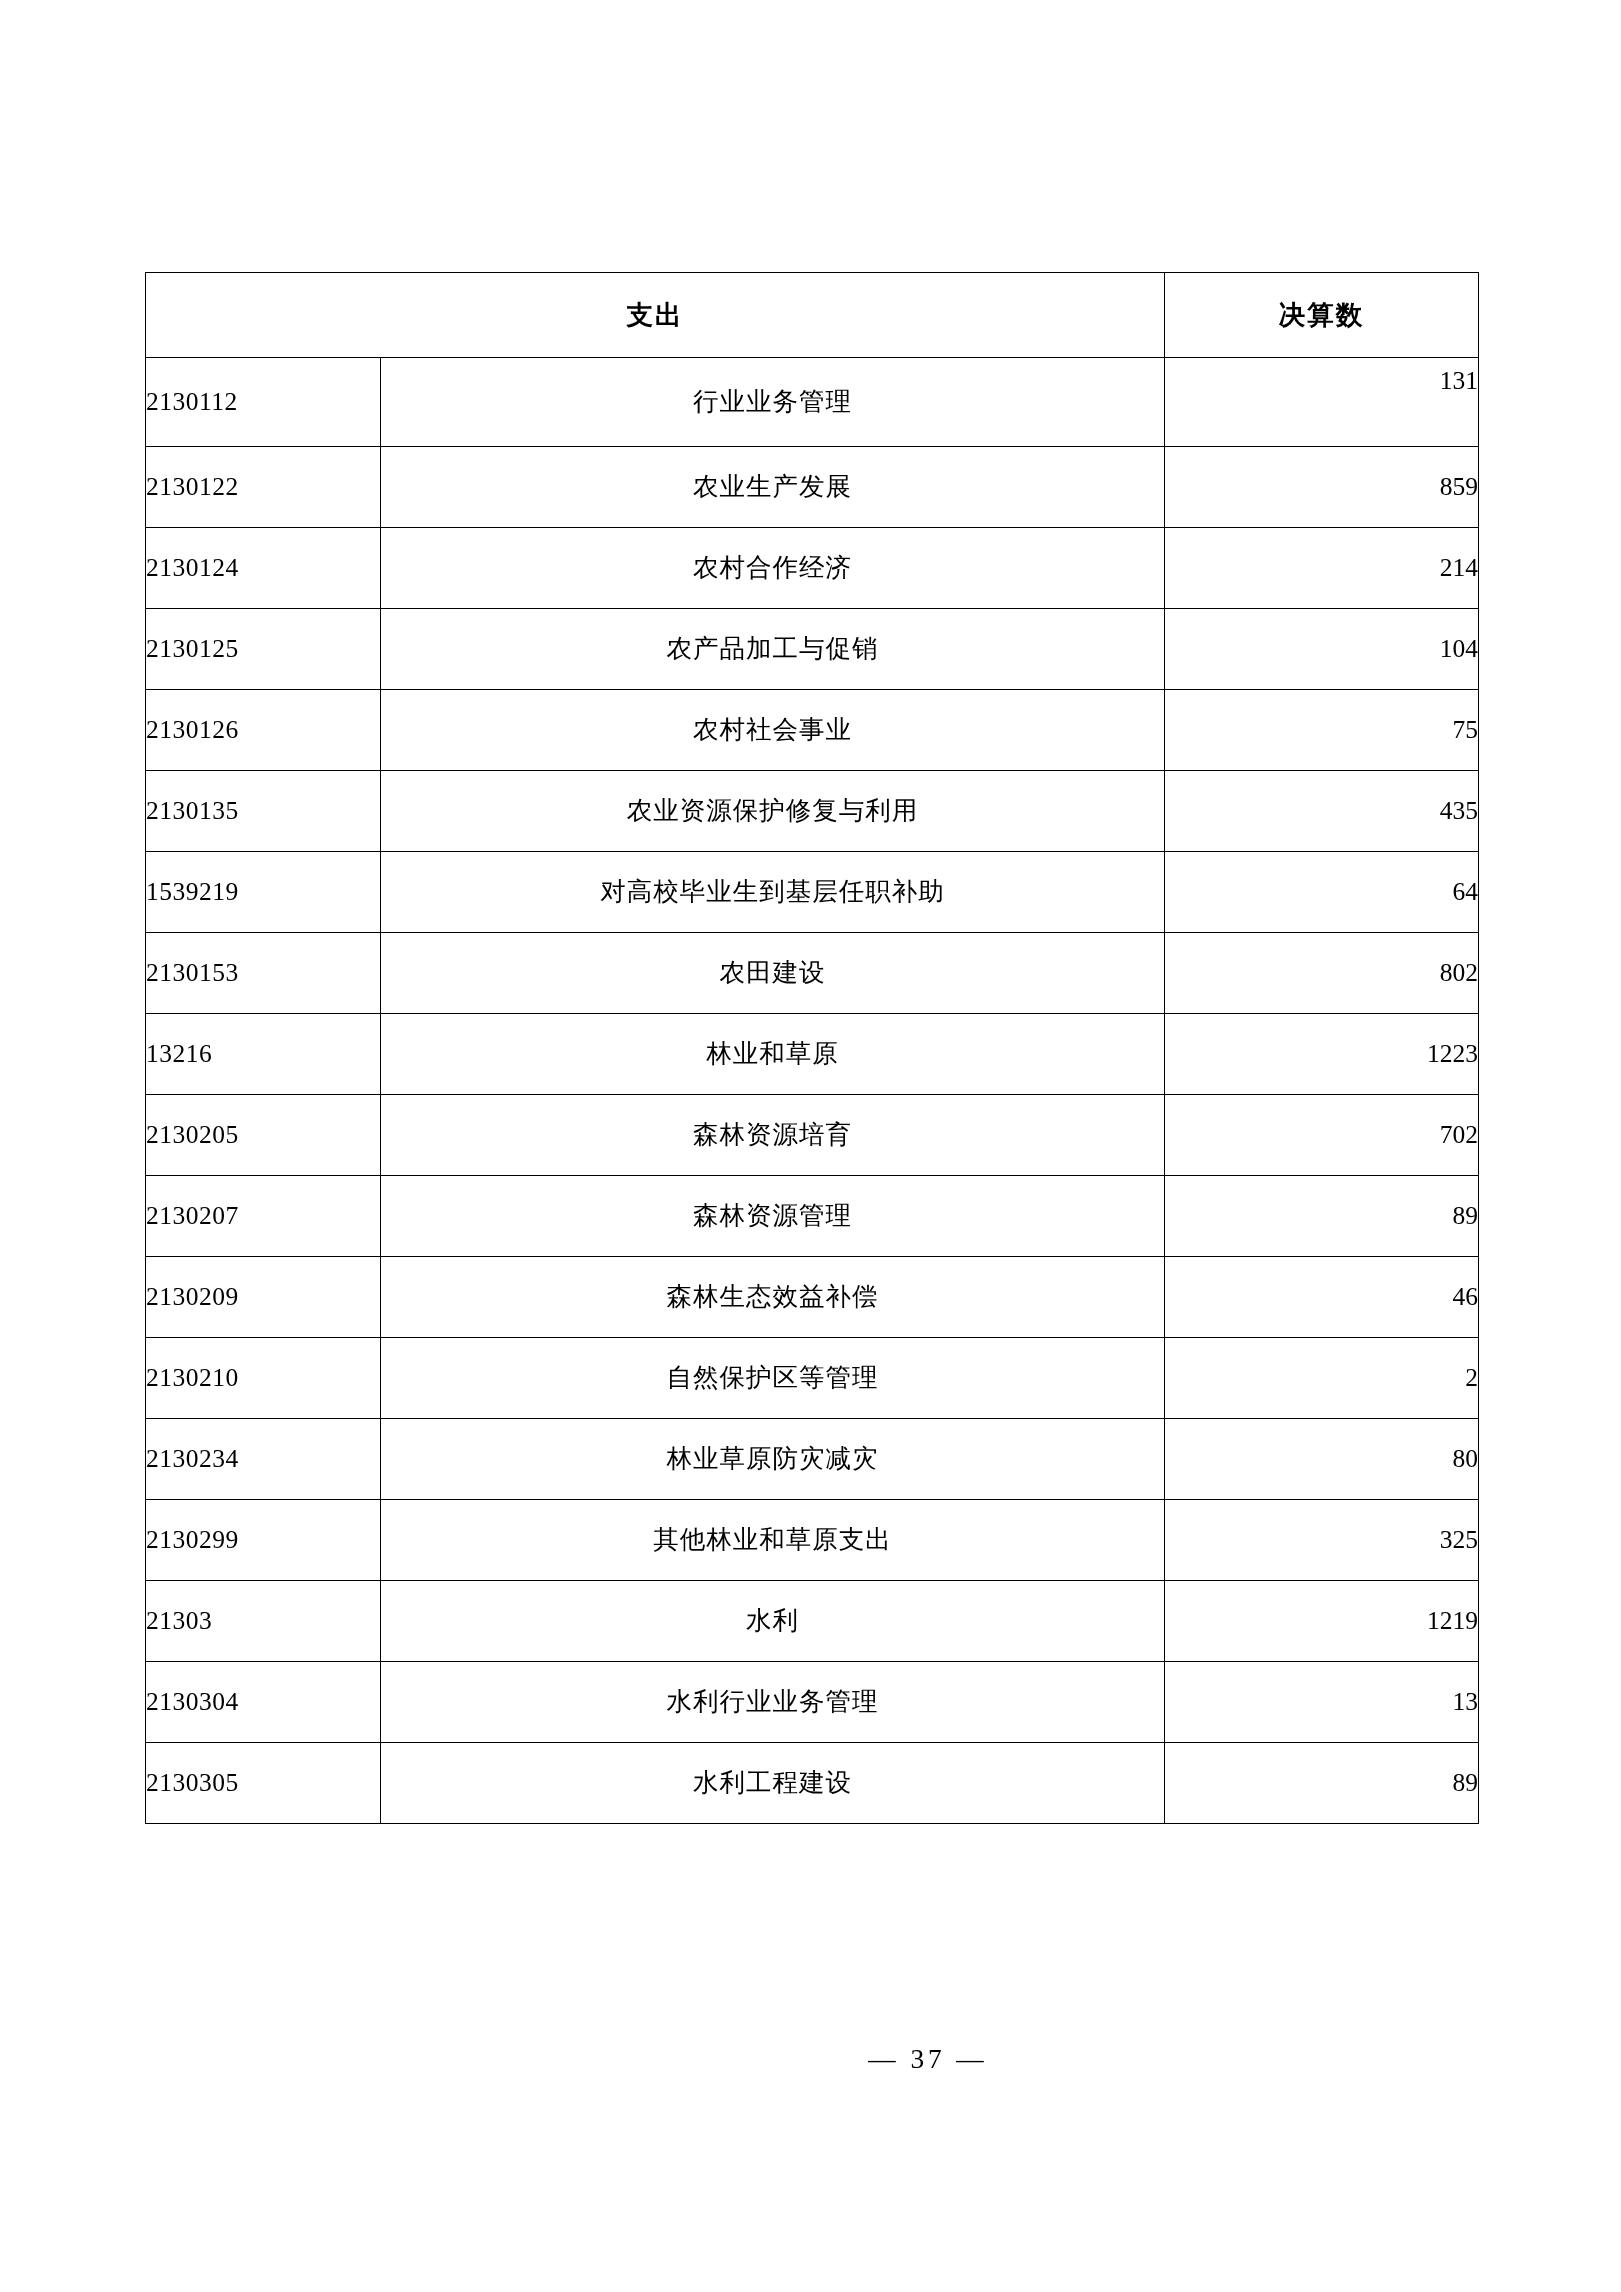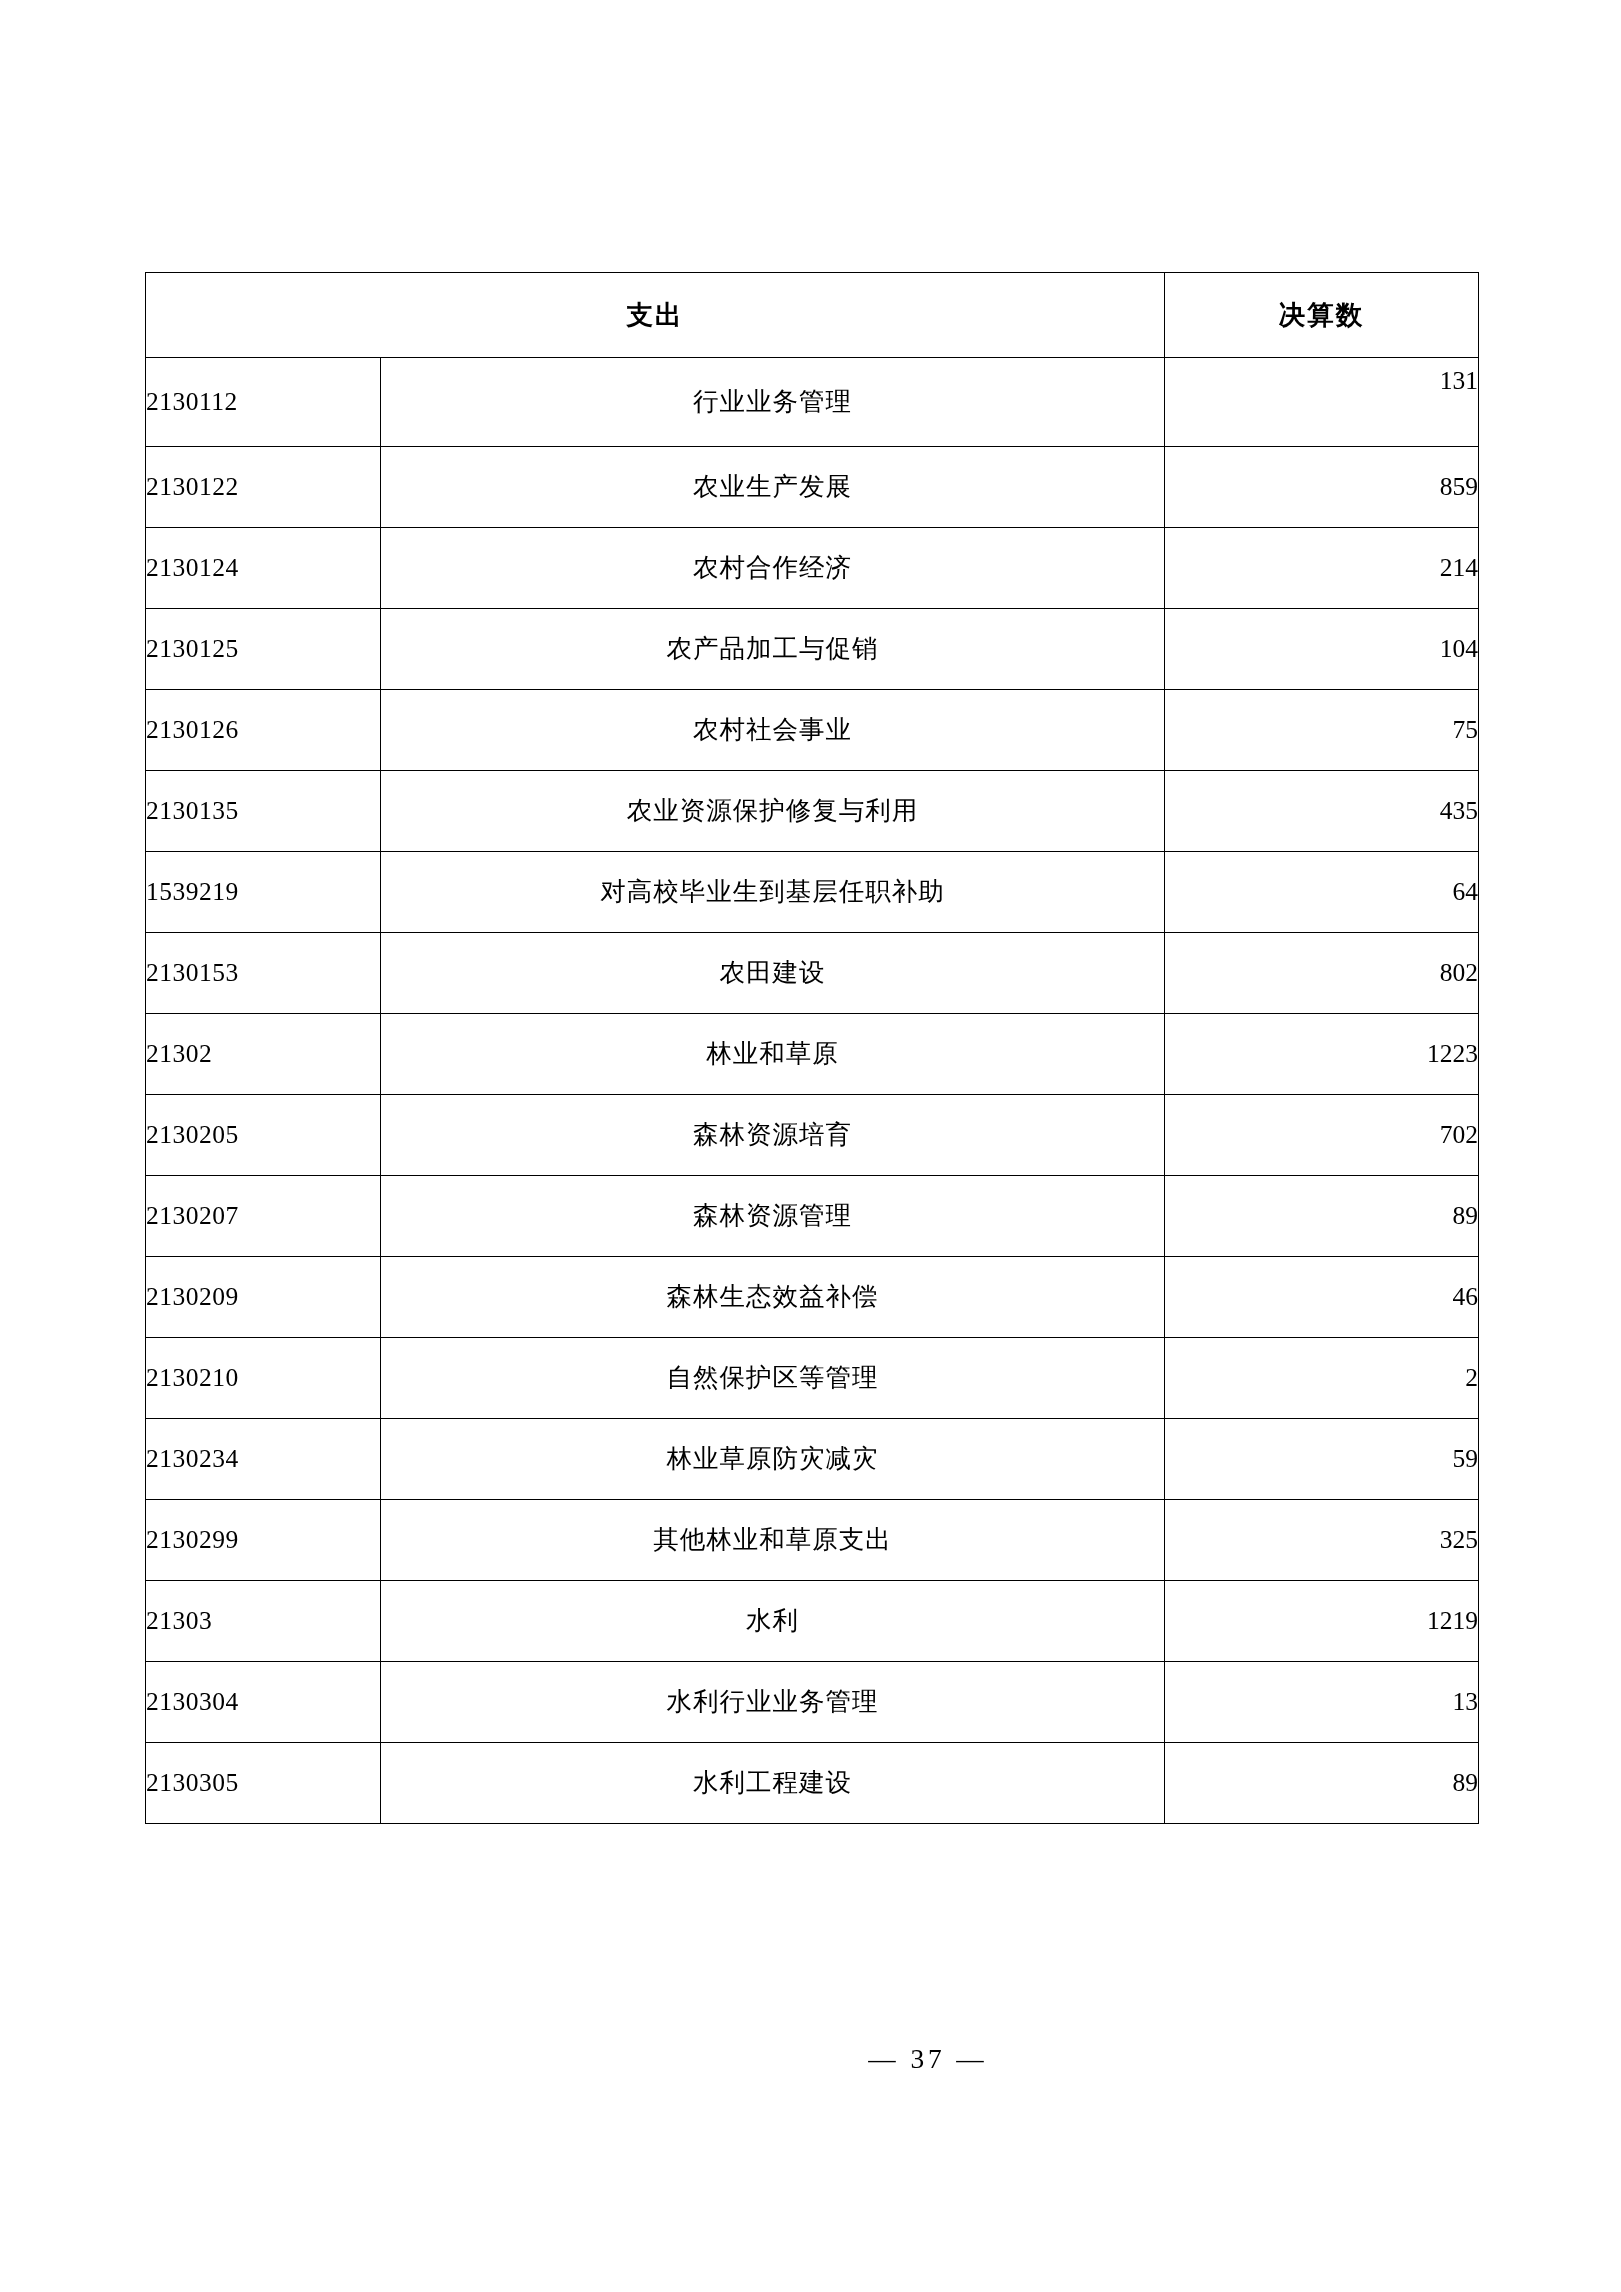--- a/index.html
+++ b/index.html
@@ -152,21 +152,21 @@
             <td class="code">1539219</td>
             <td class="name">对高校毕业生到基层任职补助</td>
             <td class="val">64</td>
           </tr>
           <tr>
             <td class="code">2130153</td>
             <td class="name">农田建设</td>
             <td class="val">802</td>
           </tr>
           <tr>
-            <td class="code">21302</td>
+            <td class="code">13216</td>
             <td class="name">林业和草原</td>
             <td class="val">1223</td>
           </tr>
           <tr>
             <td class="code">2130205</td>
             <td class="name">森林资源培育</td>
             <td class="val">702</td>
           </tr>
           <tr>
             <td class="code">2130207</td>
@@ -179,21 +179,21 @@
             <td class="val">46</td>
           </tr>
           <tr>
             <td class="code">2130210</td>
             <td class="name">自然保护区等管理</td>
             <td class="val">2</td>
           </tr>
           <tr>
             <td class="code">2130234</td>
             <td class="name">林业草原防灾减灾</td>
-            <td class="val">59</td>
+            <td class="val">80</td>
           </tr>
           <tr>
             <td class="code">2130299</td>
             <td class="name">其他林业和草原支出</td>
             <td class="val">325</td>
           </tr>
           <tr>
             <td class="code">21303</td>
             <td class="name">水利</td>
             <td class="val">1219</td>

